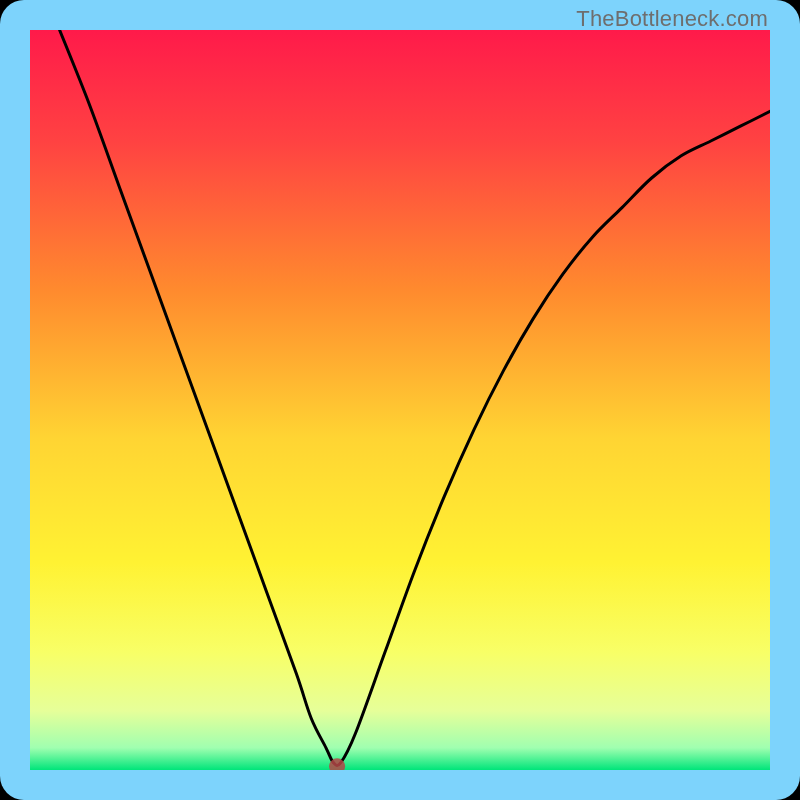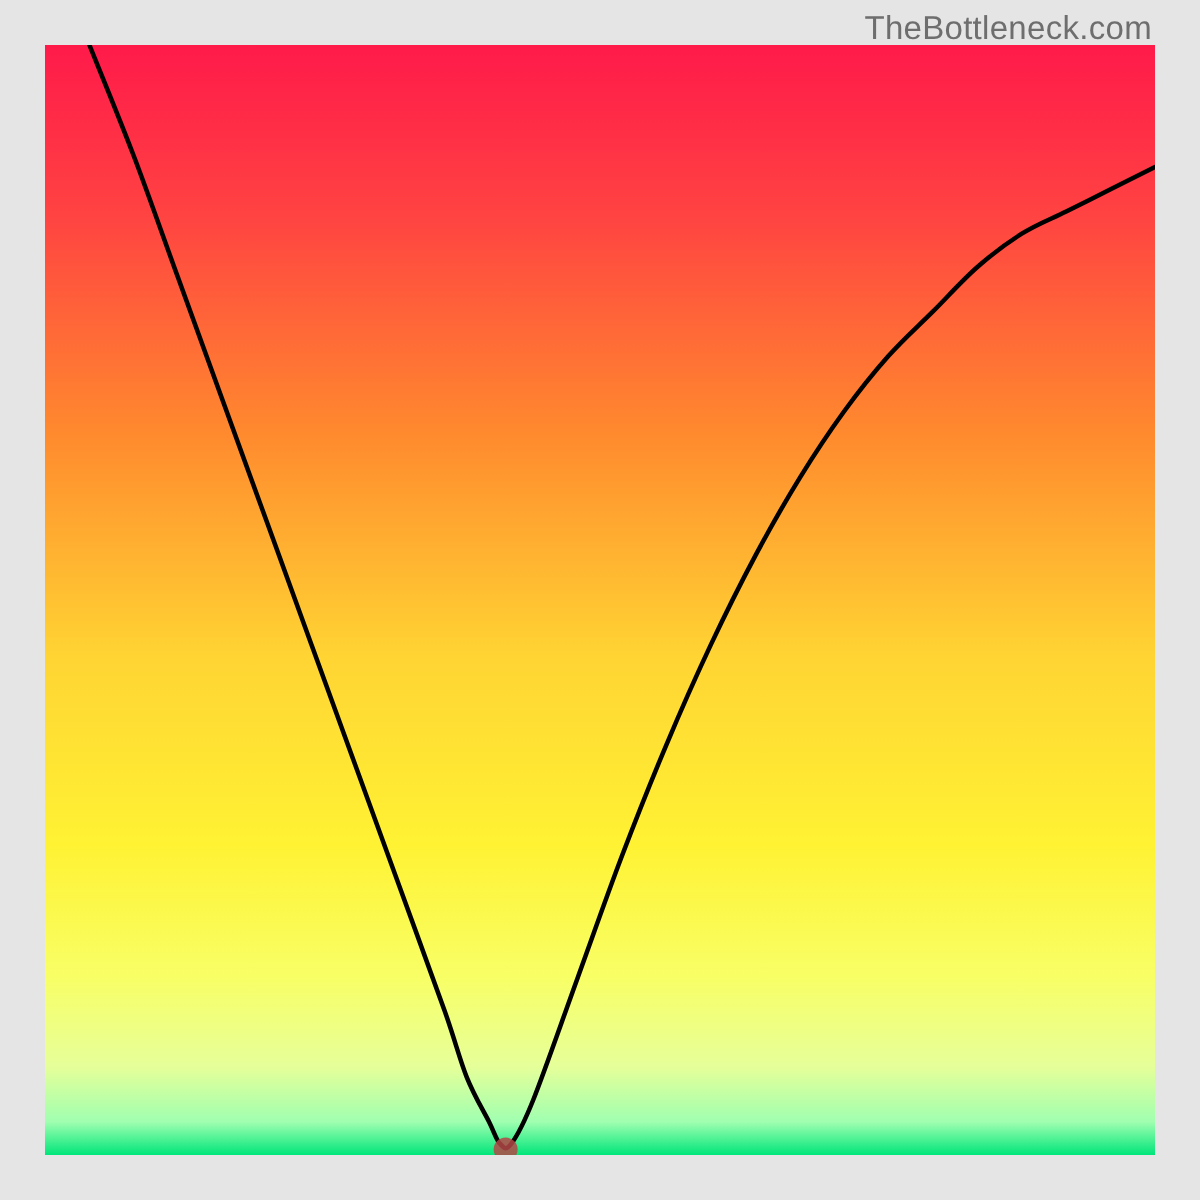--- a/index.html
+++ b/index.html
@@ -9,21 +9,22 @@
     background: #000;
     position: relative;
     font-family: Arial, sans-serif;
   }
   .frame {
     position: absolute;
     top: 0;
     left: 0;
     width: 800px;
     height: 800px;
-    background: #e5e5e5;
+    background: #7dd3fc;
+    border-radius: 24px;
   }
   .plot-area {
     position: absolute;
     top: 30px;
     left: 30px;
     width: 740px;
     height: 740px;
     overflow: hidden;
   }
   .gradient-bg {

